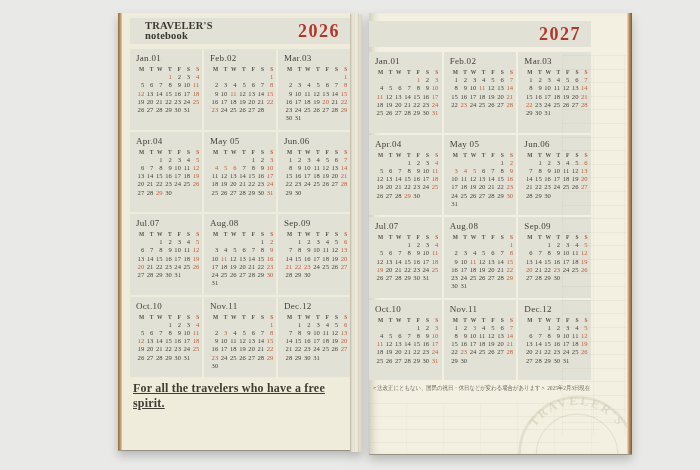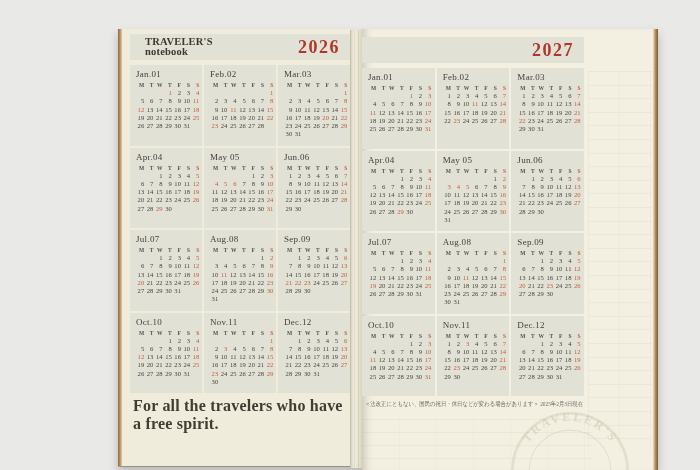--- a/index.html
+++ b/index.html
@@ -1,52 +1,52 @@
 <!DOCTYPE html>
 <html style="--year-red: #b1372b; --holiday-red: #c0603a; --ink: #49453c; --panel-gray: #e2e1d6; --paper-left: #f0ecdc; --paper-right: #f3f0e2;"><head>
 <meta charset="utf-8">
 <style>
   html,body{margin:0;padding:0;}
   .scene{position:relative;width:700px;height:470px;background:#e9e9e7;overflow:hidden;
          font-family:"Liberation Serif","DejaVu Serif",serif;}
   .notebook{position:absolute;left:118px;top:13px;width:540px;height:442px;
-            filter:drop-shadow(0 5px 5px rgba(0,0,0,.22));margin-top:16px;}
+            filter:drop-shadow(0 5px 5px rgba(0,0,0,.22));}
   .page{position:absolute;top:0;overflow:hidden;}
   .page-left{left:0;width:232px;height:437px;background:var(--paper-left,#f0ecdc);
              box-shadow:0 1px 0 rgba(110,100,80,.5);}
   .page-left::before{content:'';position:absolute;left:0;top:0;bottom:0;width:4px;
              background:linear-gradient(90deg,#8f6a3e,#c0955e 55%,#decfa9);}
   .fold{position:absolute;left:232px;top:1px;width:12px;height:438px;
         background:linear-gradient(90deg,#cfcbb9,#f3efdf 35%,#e8e4d2 65%,#d9d4c0);
         }
   .fold::after{content:'';position:absolute;inset:0;
         background:repeating-linear-gradient(90deg,rgba(120,110,90,.14) 0 1px,transparent 1px 4px);}
-  .page-right{left:244px;width:296px;height:441px;background:var(--paper-right,#f3f0e2);
+  .page-right{left:251px;width:263px;height:441px;background:var(--paper-right,#f3f0e2);
               box-shadow:inset 9px 0 10px -7px rgba(90,80,60,.30),0 1px 0 rgba(110,100,80,.5);}
   .page-right::after{content:'';position:absolute;right:0;top:0;bottom:0;width:5px;
               background:linear-gradient(90deg,#e8e2ce,#bc9159 45%,#7d5a33);}
   .band{position:absolute;height:26px;background:var(--panel-gray,#e2e1d6);
         display:flex;align-items:center;justify-content:space-between;padding:0 10px 0 15px;box-sizing:border-box;}
   .band-l{left:12px;right:0;top:5px;}
   .band-r{left:0;width:222px;top:8px;justify-content:flex-end;}
   .brand{display:flex;flex-direction:column;line-height:10px;font-size:10.5px;font-weight:bold;
          color:#3c382f;letter-spacing:.2px;}
   .year{font-size:18px;font-weight:bold;color:var(--year-red,#b1372b);letter-spacing:1.5px;}
   .panel{position:absolute;left:12px;width:220px;top:36px;height:328px;display:grid;
          grid-template-columns:repeat(3,1fr);grid-template-rows:repeat(4,1fr);gap:2px;}
   .panel-r{left:0;width:222px;top:39px;}
   .month{background:var(--panel-gray,#e2e1d6);padding:4px 0 0 6px;box-sizing:border-box;}
   .mlabel{font-size:9px;color:#45413a;letter-spacing:.3px;}
   .dayhead,.dates{display:grid;grid-template-columns:repeat(7,9.2px);}
   .dayhead{margin-top:3px;font-size:5.5px;font-weight:bold;color:#57534a;line-height:7px;}
   .dayhead span,.dates span{text-align:right;padding-right:1px;}
   .dates{font-size:6.6px;line-height:8.3px;color:var(--ink,#49453c);}
   .red{color:var(--holiday-red,#c0603a) !important;}
-  .slogan{position:absolute;left:15px;top:368px;font-size:16px;font-weight:bold;
-          color:#403c33;letter-spacing:.2px;}
+  .slogan{position:absolute;left:15px;top:368px;font-size:12px;font-weight:bold;
+          color:#403c33;letter-spacing:.2px;text-decoration:underline;}
   .disclaimer{position:absolute;left:3px;top:371px;width:260px;font-size:6.4px;color:#6e6a5e;
           white-space:nowrap;transform:scaleX(.84);transform-origin:left center;}
   .fore-ghost{position:absolute;right:6px;top:42px;width:64px;height:380px;opacity:.6;
           background:repeating-linear-gradient(180deg,rgba(130,125,100,.12) 0 1px,transparent 1px 13.6px),
                      repeating-linear-gradient(90deg,rgba(130,125,100,.08) 0 1px,transparent 1px 31px);}
   .bottom-ghost{position:absolute;left:0;top:390px;width:230px;height:51px;opacity:.7;
           background:repeating-linear-gradient(180deg,rgba(130,125,100,.11) 0 1px,transparent 1px 13px),
                      repeating-linear-gradient(90deg,rgba(130,125,100,.06) 0 1px,transparent 1px 37px);}
   .stamp{position:absolute;left:143px;top:377px;width:130px;height:130px;opacity:.55;}
   .stamp circle{fill:none;stroke:#b5ad8e;stroke-opacity:.45;}

